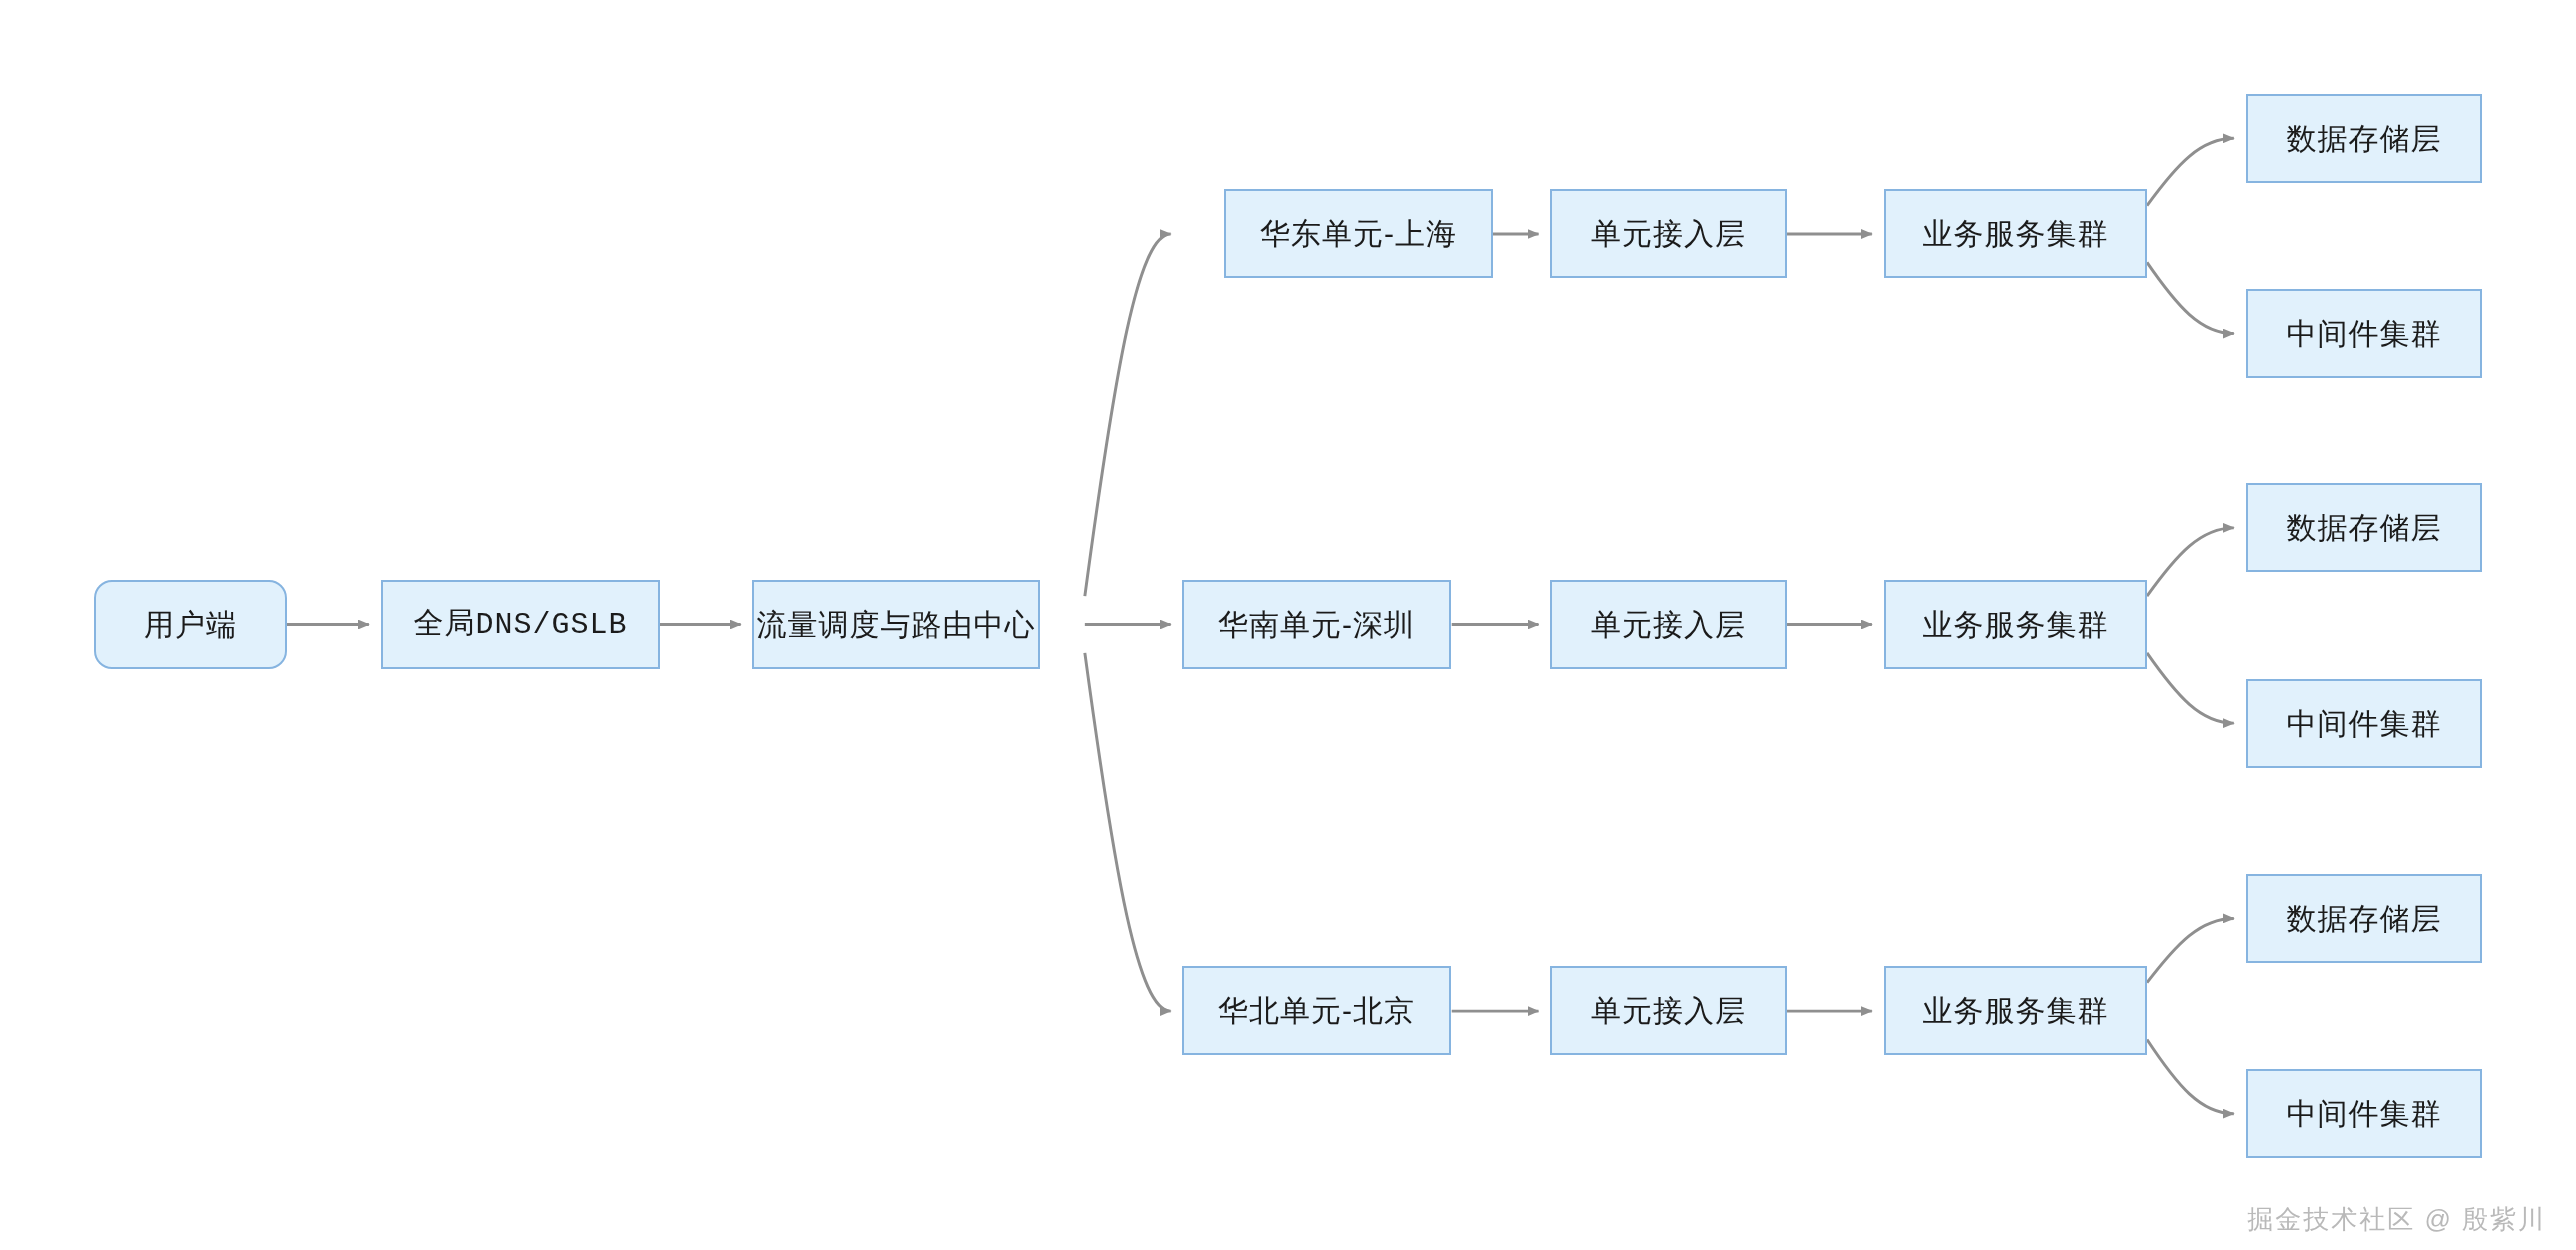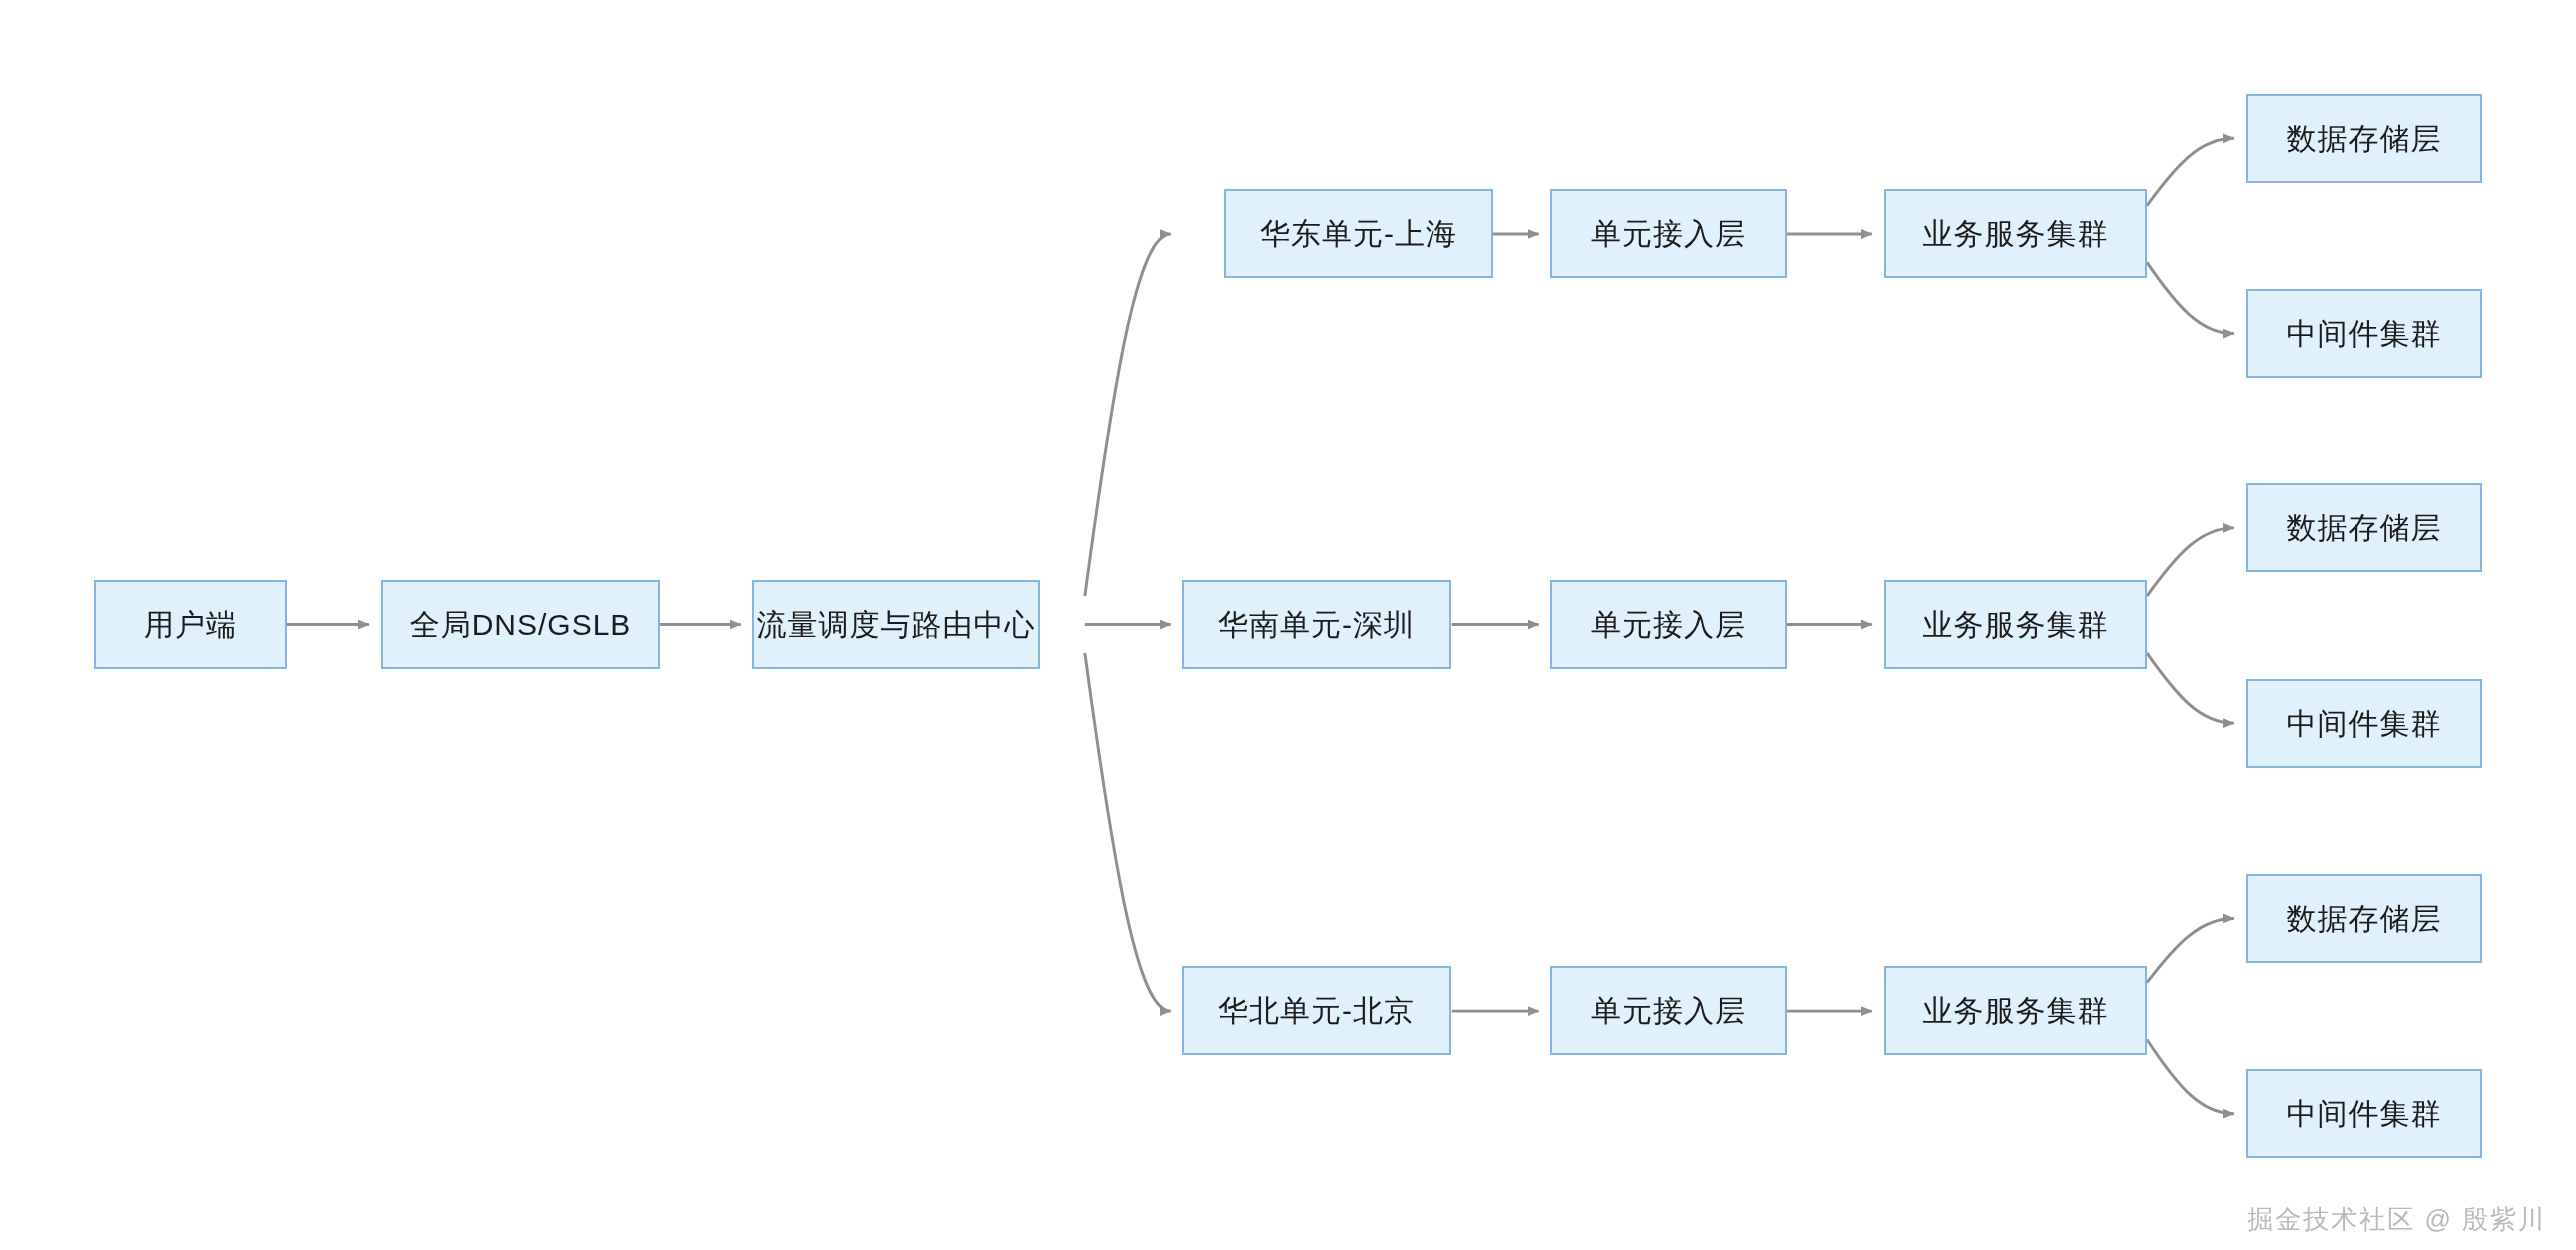--- a/index.html
+++ b/index.html
@@ -76,24 +76,24 @@
         <path d="M2177,208.2 C2207.8,165.916 2231.56,140 2265,140" fill="none" stroke="#8f8f8f" stroke-width="3" marker-end="url(#arrowhead)"></path>
         <path d="M2177,265.8 C2207.8,310.564 2231.56,338 2265,338" fill="none" stroke="#8f8f8f" stroke-width="3" marker-end="url(#arrowhead)"></path>
         <path d="M2177,604.2 C2207.8,561.296 2231.56,535 2265,535" fill="none" stroke="#8f8f8f" stroke-width="3" marker-end="url(#arrowhead)"></path>
         <path d="M2177,661.8 C2207.8,705.944 2231.56,733 2265,733" fill="none" stroke="#8f8f8f" stroke-width="3" marker-end="url(#arrowhead)"></path>
         <path d="M2177,996.2 C2207.8,955.7760000000001 2231.56,931 2265,931" fill="none" stroke="#8f8f8f" stroke-width="3" marker-end="url(#arrowhead)"></path>
         <path d="M2177,1053.8 C2207.8,1100.424 2231.56,1129 2265,1129" fill="none" stroke="#8f8f8f" stroke-width="3" marker-end="url(#arrowhead)"></path>
       </g>
   </svg>
 
   <div id="node-layer">
-      <div class="node" style="left: 94px; top: 580px; width: 193px; height: 89px; background: rgb(225, 241, 252); border-color: rgb(134, 180, 224); color: rgb(27, 27, 27);">
+      <div class="node" style="left: 94px; top: 580px; width: 193px; height: 89px; background: rgb(225, 241, 252); border-color: rgb(134, 180, 224); color: rgb(27, 27, 27); border-radius: 18px;">
         <span>用户端</span>
       </div>
-      <div class="node" style="left: 381px; top: 580px; width: 279px; height: 89px; background: rgb(225, 241, 252); border-color: rgb(134, 180, 224); color: rgb(27, 27, 27);">
+      <div class="node" style="left: 381px; top: 580px; width: 279px; height: 89px; background: rgb(225, 241, 252); border-color: rgb(134, 180, 224); color: rgb(27, 27, 27); font-family: Liberation Mono, monospace;">
         <span>全局DNS/GSLB</span>
       </div>
       <div class="node" style="left: 752px; top: 580px; width: 288px; height: 89px; background: rgb(225, 241, 252); border-color: rgb(134, 180, 224); color: rgb(27, 27, 27);">
         <span>流量调度与路由中心</span>
       </div>
       <div class="node" style="left: 1182px; top: 189px; width: 269px; height: 89px; background: rgb(225, 241, 252); border-color: rgb(134, 180, 224); color: rgb(27, 27, 27); margin-left: 42px;">
         <span>华东单元-上海</span>
       </div>
       <div class="node" style="left: 1182px; top: 580px; width: 269px; height: 89px; background: rgb(225, 241, 252); border-color: rgb(134, 180, 224); color: rgb(27, 27, 27);">
         <span>华南单元-深圳</span>

